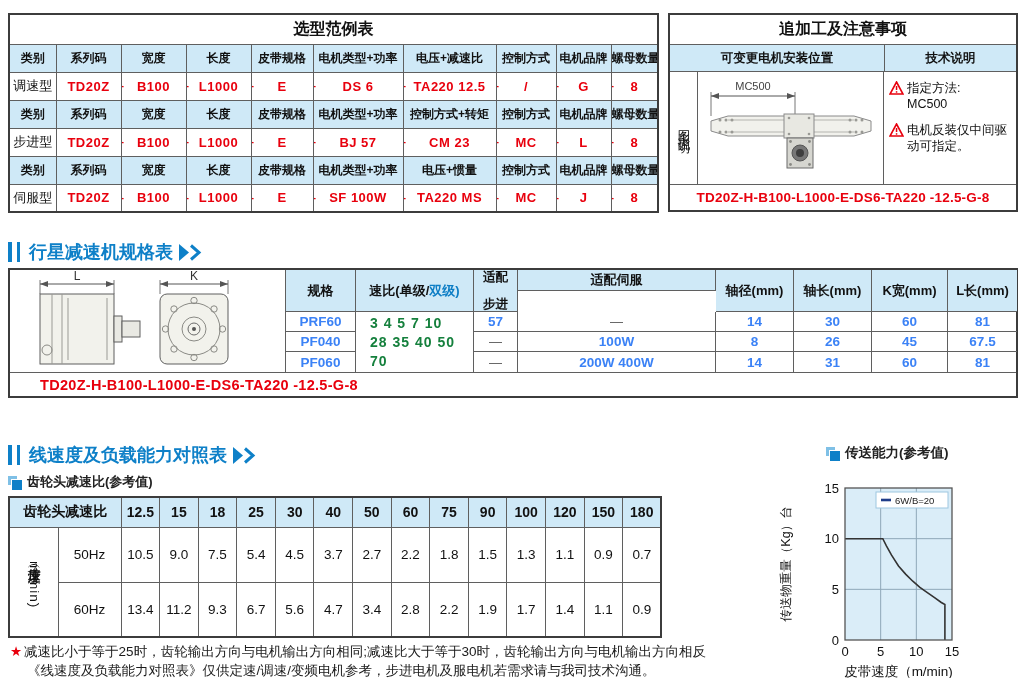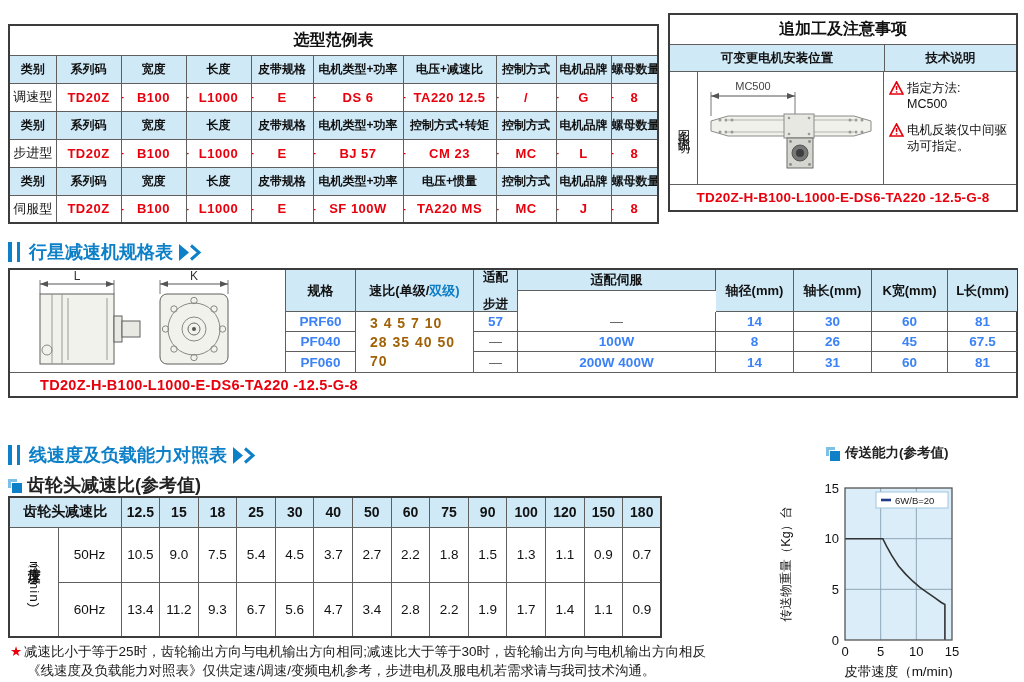--- a/index.html
+++ b/index.html
@@ -1,20 +1,20 @@
 <!DOCTYPE html>
 <html><head>
 <meta charset="utf-8">
 <style>
   html,body{margin:0;padding:0;background:#fff;}
   .page{position:relative;width:1024px;height:682px;background:#fff;overflow:hidden;
         font-family:"Liberation Sans","DejaVu Sans",sans-serif;color:#111;}
 
   
-  table.sel{position:absolute;left:8px;top:24px;width:649px;height:199px;
+  table.sel{position:absolute;left:8px;top:13px;width:649px;height:199px;
             border-collapse:collapse;table-layout:fixed;border:2px solid #3c3c3c;}
   table.sel th,table.sel td{border:1px solid #5f5f5f;text-align:center;vertical-align:middle;
             padding:0;white-space:nowrap;overflow:hidden;box-sizing:border-box;}
   .sel-title-cell{height:30px;font-size:16px;font-weight:bold;background:#fff;}
   tr.sel-head th{background:#cfe9f7;font-size:12px;font-weight:bold;height:28px;}
   tr.sel-val td{height:28px;font-size:13px;text-align:center;}
   td.sel-cat{font-size:12.5px;}
   td.sel-red{color:#e8000d;font-weight:bold;position:relative;letter-spacing:.5px;font-size:13px;}
   .dash{position:absolute;left:0;top:50%;transform:translate(-60%,-52%);color:#e8000d;font-weight:bold;}
 
@@ -52,28 +52,28 @@
          grid-template-rows:21px 21px 20px 20px 20px;border-left:1px solid #5f5f5f;box-sizing:border-box;}
   .rg-cell{border-right:1px solid #5f5f5f;border-bottom:1px solid #5f5f5f;box-sizing:border-box;
          display:flex;align-items:center;justify-content:center;font-size:13px;overflow:hidden;}
   .rg-cell.last-col{border-right:none;}
   .rg-cell.last-row{border-bottom:none;}
   .rg-head{background:#cfe9f7;font-weight:bold;}
   .rg-head.small{font-size:12.5px;line-height:14px;text-align:center;}
   .rg-blue{color:#3b82f6;font-weight:bold;font-size:13.5px;}
   .rg-dash{color:#555;font-weight:normal;}
   .ratio-cell{flex-direction:column;align-items:flex-start;justify-content:center;padding-left:14px;
-         color:#a16207;font-weight:bold;font-size:14px;line-height:19px;letter-spacing:1px;}
+         color:#15803d;font-weight:bold;font-size:14px;line-height:19px;letter-spacing:1px;}
   .rd-code{position:absolute;left:0;top:102px;width:100%;height:24px;border-top:1px solid #5f5f5f;
          box-sizing:border-box;display:flex;align-items:center;padding-left:30px;
          color:#e8000d;font-weight:bold;font-size:14.5px;letter-spacing:.3px;}
 
   
   .sub-label{position:absolute;left:8px;top:473px;display:flex;align-items:center;gap:5px;
-         font-size:18px;font-weight:bold;color:#222;}
+         font-size:13px;font-weight:bold;color:#222;}
   .sq-icon{position:relative;width:14px;height:13px;}
   .sq-icon .s1{position:absolute;left:0;top:0;width:9px;height:9px;background:#7fc0e6;}
   .sq-icon .s2{position:absolute;left:3px;top:3px;width:10px;height:10px;background:#0e80c8;border:1px solid #fff;}
   table.speed{position:absolute;left:8px;top:496px;width:652px;height:140px;border-collapse:collapse;
          table-layout:fixed;border:2px solid #3c3c3c;}
   table.speed th,table.speed td{border:1px solid #5f5f5f;text-align:center;vertical-align:middle;
          padding:0;box-sizing:border-box;}
   table.speed th{background:#cfe9f7;font-weight:bold;font-size:14px;height:30px;}
   table.speed td{font-size:13.5px;background:#fff;}
   td.v-label{writing-mode:vertical-lr;text-orientation:mixed;font-size:12px;letter-spacing:1px;background:#fff;}

